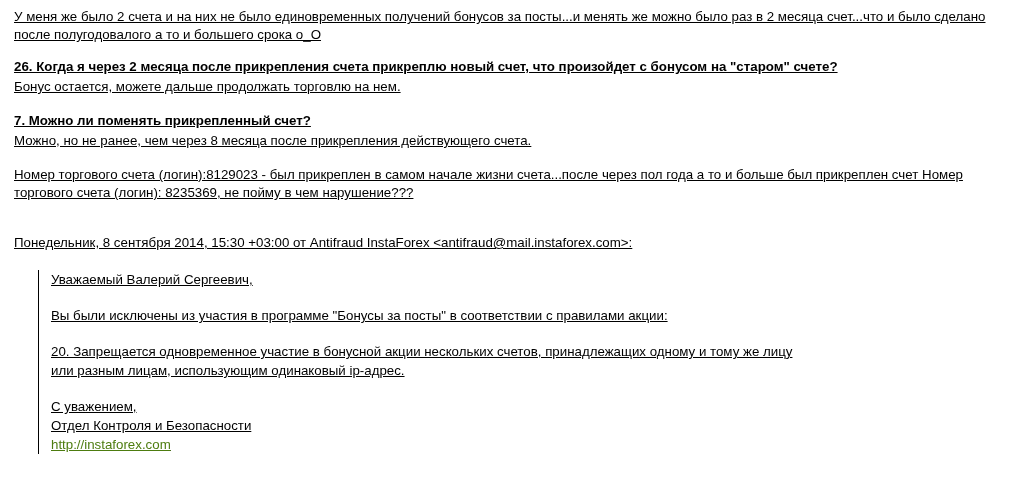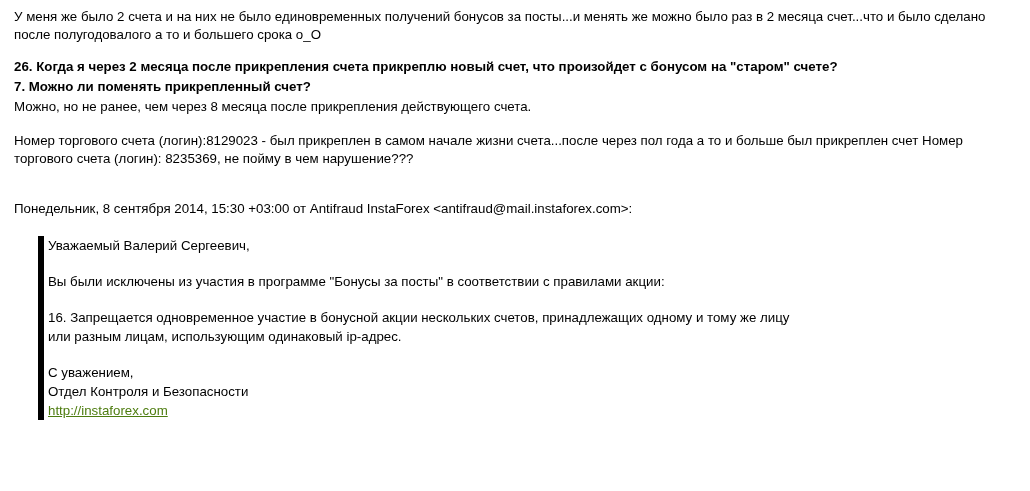--- a/index.html
+++ b/index.html
@@ -14,20 +14,21 @@
     font-size: 13.3px;
     color: #000000;
     overflow: hidden;
   }
   .page {
     position: relative;
     width: 1030px;
     height: 415px;
     padding: 0;
     box-sizing: border-box;
+    text-decoration: underline;
   }
   .body-text {
     padding: 8px 14px 0 14px;
   }
   p {
     margin: 0;
     line-height: 18px;
   }
   .para {
     margin-bottom: 14px;
@@ -39,22 +40,22 @@
   .answer {
     margin-bottom: 16px;
   }
   .spacer-md { height: 18px; }
   .quote-header {
     margin-bottom: 3px;
   }
   .quoted {
     margin-top: 18px;
     margin-left: 24px;
-    padding-left: 4px;
-    border-left: 6px solid #000000;
+    padding-left: 12px;
+    border-left: 1px solid #000000;
   }
   .quoted p {
     line-height: 19px;
   }
   .quoted .blk {
     margin-bottom: 17px;
   }
   .quoted .tight {
     margin-bottom: 0;
   }
@@ -66,34 +67,35 @@
 </style>
 </head>
 <body>
 
 <div class="page">
   <div class="body-text">
 
     <p class="para">У меня же было 2 счета и на них не было единовременных получений бонусов за посты...и менять же можно было раз в 2 месяца счет...что и было сделано после полугодовалого а то и большего срока о_О</p>
 
     <p class="question">26. Когда я через 2 месяца после прикрепления счета прикреплю новый счет, что произойдет с бонусом на "старом" счете?</p>
+    <p class="answer">Бонус остается, можете дальше продолжать торговлю на нем.</p>
 
     <p class="question">7. Можно ли поменять прикрепленный счет?</p>
     <p class="answer">Можно, но не ранее, чем через 8 месяца после прикрепления действующего счета.</p>
 
     <p class="para">Номер торгового счета (логин):8129023  - был прикреплен в самом начале жизни счета...после через пол года а то и больше был прикреплен счет Номер торгового счета (логин): 8235369, не пойму в чем нарушение???</p>
 
     <div class="spacer-md"></div>
 
     <p class="quote-header">Понедельник, 8 сентября 2014, 15:30 +03:00 от Antifraud InstaForex &lt;antifraud@mail.instaforex.com&gt;:</p>
 
     <div class="quoted">
       <p class="blk">Уважаемый Валерий Сергеевич,</p>
       <p class="blk">Вы были исключены из участия в программе "Бонусы за посты" в соответствии с правилами акции:</p>
-      <p class="tight">16. Запрещается одновременное участие в бонусной акции нескольких счетов, принадлежащих одному и тому же лицу</p>
+      <p class="tight">20. Запрещается одновременное участие в бонусной акции нескольких счетов, принадлежащих одному и тому же лицу</p>
       <p class="blk">или разным лицам, использующим одинаковый ip-адрес.</p>
       <p class="tight">С уважением,</p>
       <p class="tight">Отдел Контроля и Безопасности</p>
       <p class="tight"><a class="link" href="#">http://instaforex.com</a></p>
     </div>
 
   </div>
 </div>
 
 </body></html>

